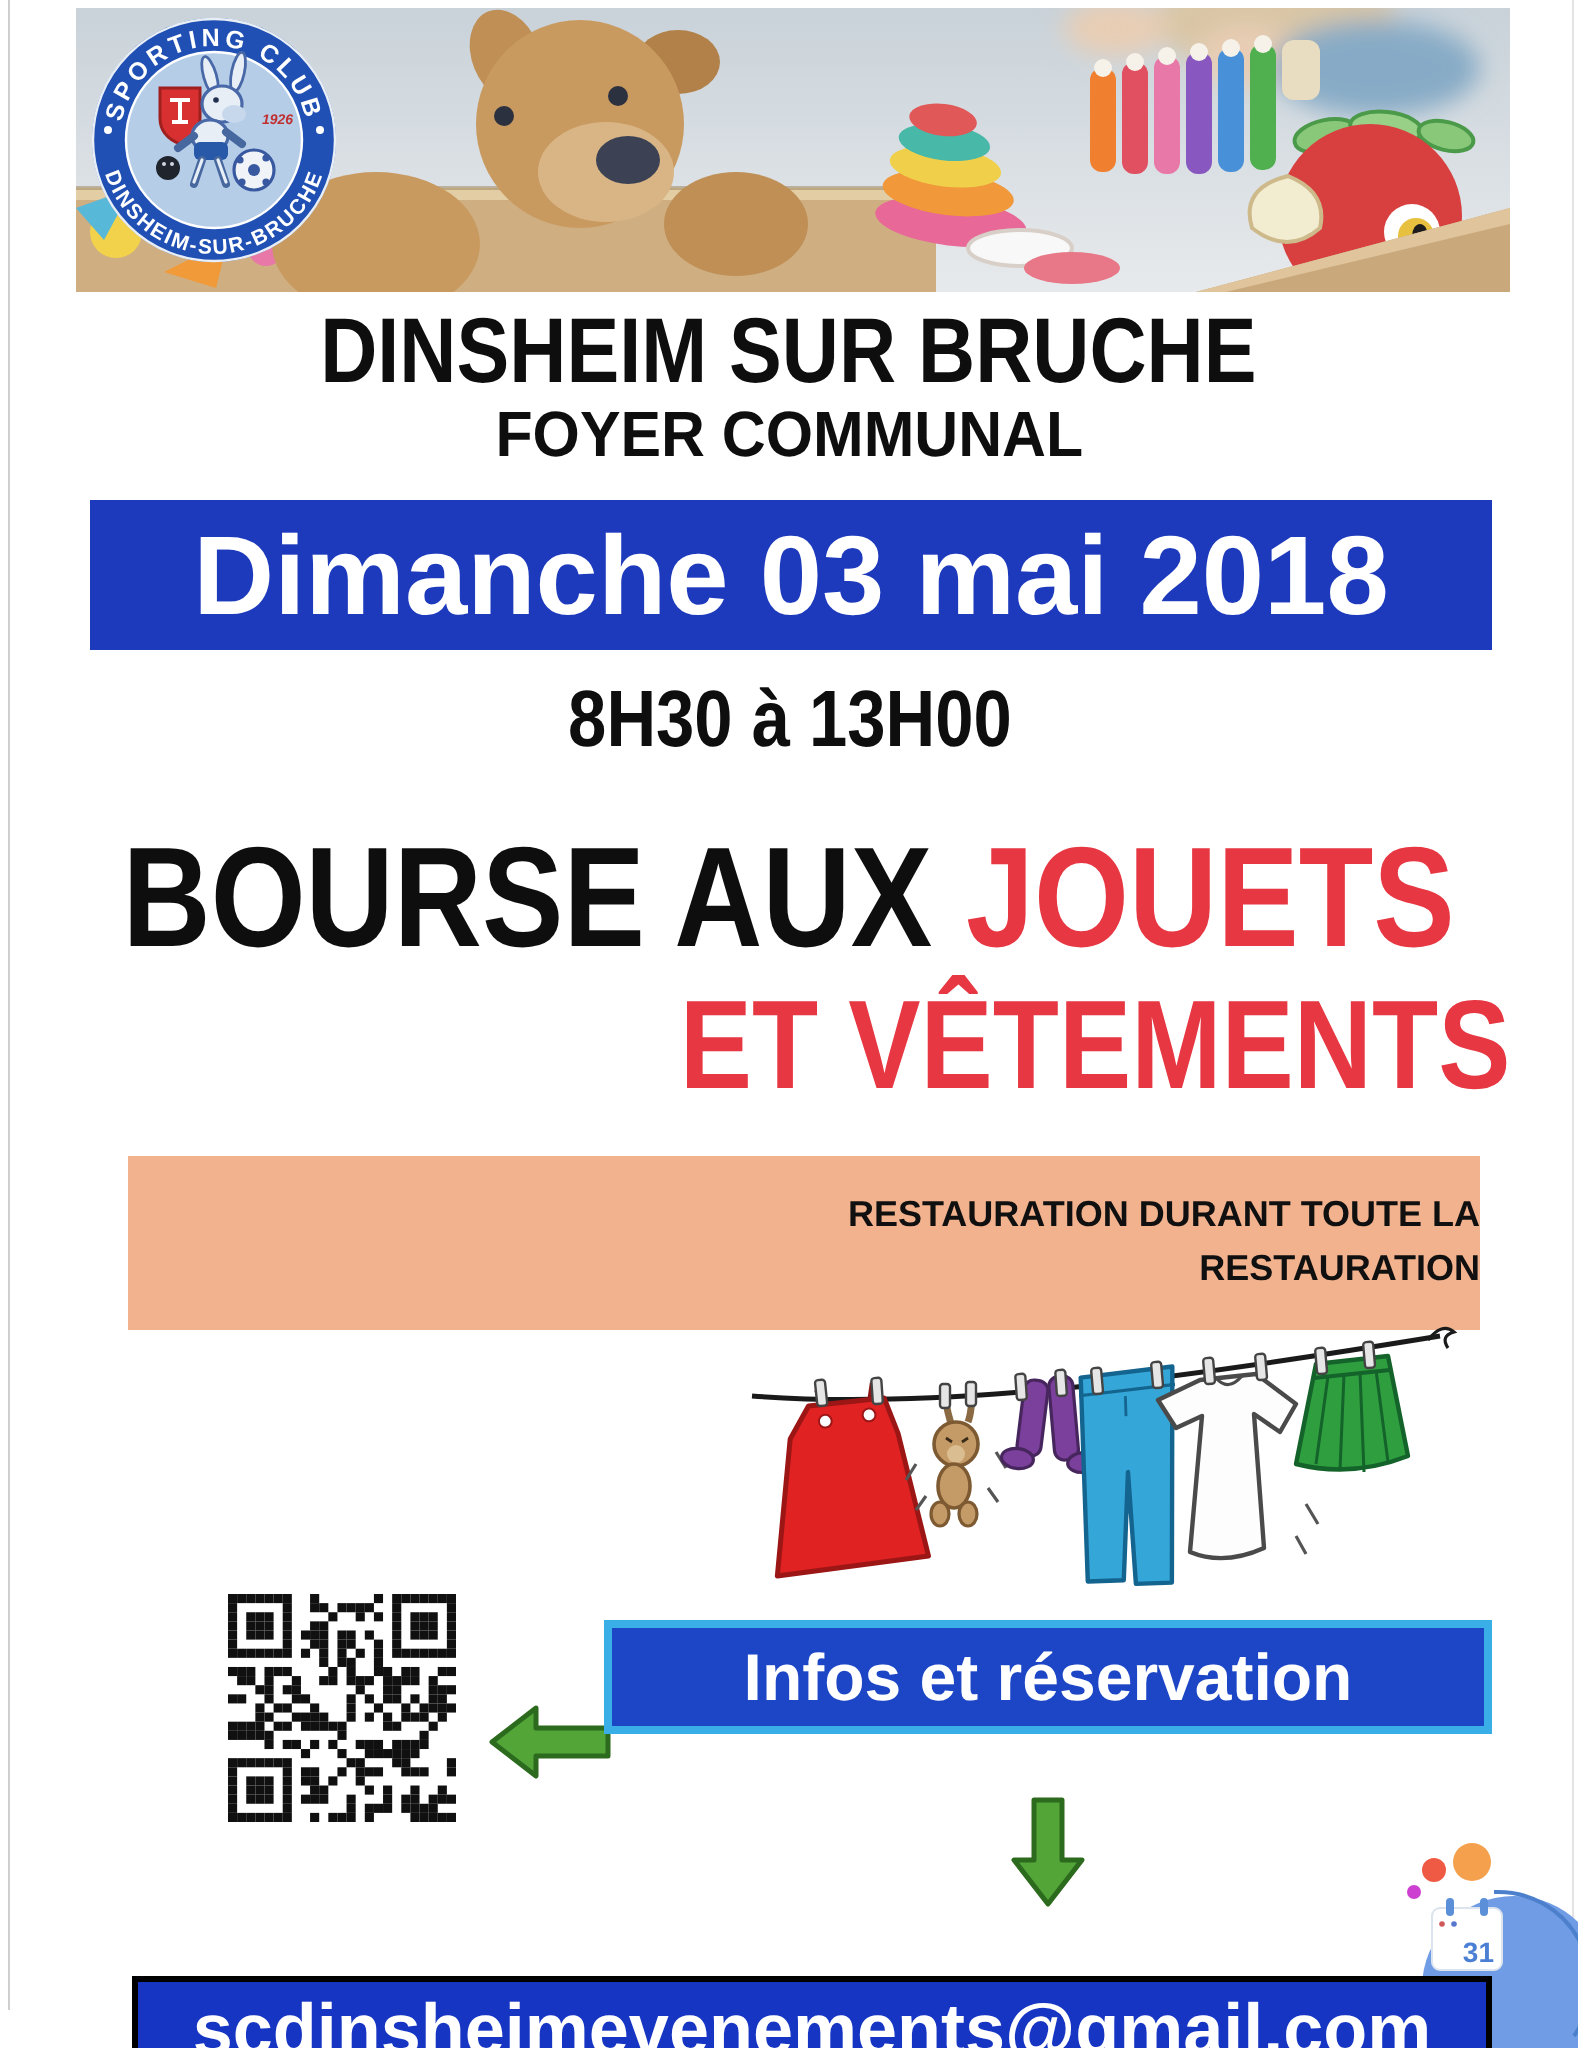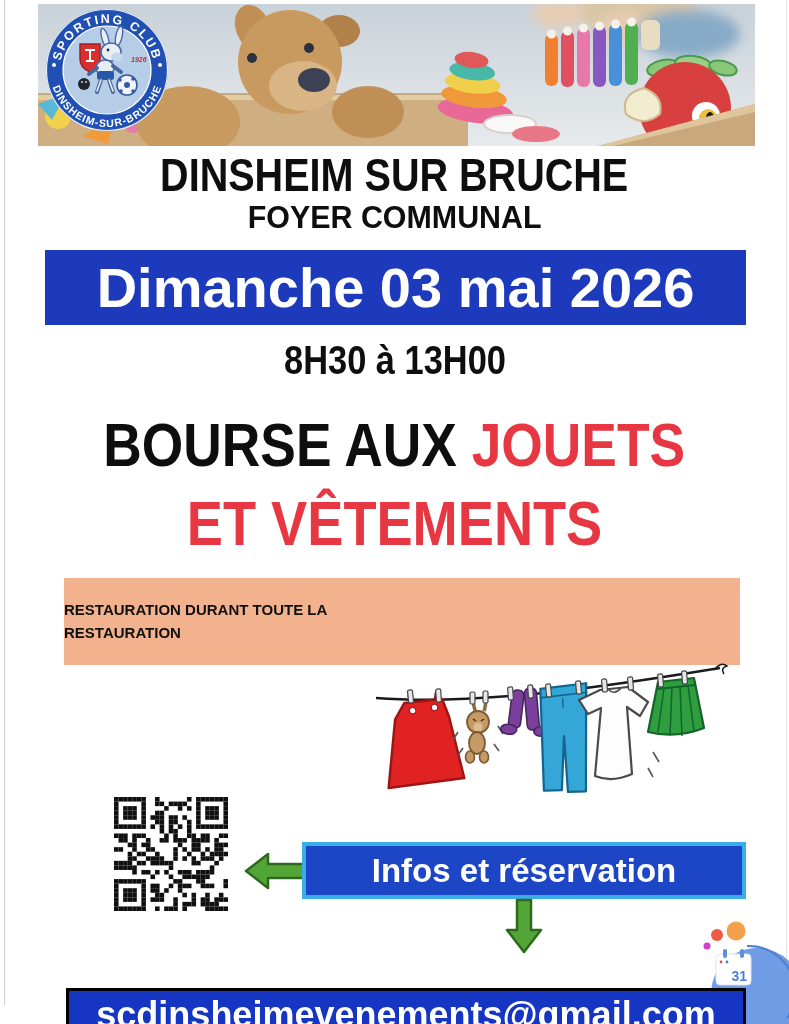--- a/index.html
+++ b/index.html
@@ -14,36 +14,36 @@
   .hline{position:absolute;left:0;width:789px;text-align:center;font-weight:bold;color:#0e0e0e;line-height:1;white-space:nowrap;}
   .cond{display:inline-block;transform:scaleX(.86);transform-origin:center;white-space:nowrap;}
   .h1{top:152px;font-size:46px;}
   .h2{top:201px;font-size:32px;}
   .h2 .cond{transform:scaleX(.95);}
 
   .banner{position:absolute;left:45px;top:250px;width:701px;height:75px;background:#1d3abc;
           display:flex;align-items:center;justify-content:center;color:#fff;font-size:56px;font-weight:bold;}
 
   .time{top:340px;font-size:40px;}
-  .ev1{top:414px;font-size:62px;}
-  .ev2{top:492px;font-size:63px;}
+  .ev1{top:414px;font-size:71px;}
+  .ev2{top:492px;font-size:63px;text-align:right;}
   .red{color:#e73742;}
 
   .restau{position:absolute;left:64px;top:578px;width:676px;height:87px;background:#f2b28e;
-          display:flex;flex-direction:column;align-items:flex-start;justify-content:center;gap:7px;
-          color:#101010;font-weight:bold;font-size:15px;line-height:1.1;text-align:center;}
+          display:flex;flex-direction:column;align-items:flex-end;justify-content:center;gap:7px;
+          color:#101010;font-weight:bold;font-size:18px;line-height:1.1;text-align:center;}
 
   .clothes{position:absolute;left:370px;top:656px;width:372px;height:146px;}
 
   .qr{position:absolute;left:114px;top:797px;width:114px;height:114px;background:#fff;}
 
   .arrow-left{position:absolute;left:244px;top:850px;width:62px;height:42px;}
   .arrow-down{position:absolute;left:504px;top:898px;width:40px;height:56px;}
 
-  .infobox{position:absolute;left:302px;top:842px;width:444px;height:57px;box-sizing:border-box;
+  .infobox{position:absolute;left:302px;top:810px;width:444px;height:57px;box-sizing:border-box;
            background:#1d46c6;border:4px solid #3aaee6;display:flex;align-items:center;justify-content:center;
            color:#fff;font-size:33px;font-weight:bold;}
 
   .emailbar{position:absolute;left:66px;top:988px;width:680px;height:53px;box-sizing:border-box;z-index:2;
             background:#1535c2;border:3px solid #000000;display:flex;align-items:center;justify-content:center;
             color:#fff;font-size:36px;font-weight:bold;}
 
   .sticker-back{position:absolute;left:711px;top:948px;width:92px;height:92px;border-radius:50%;
                 background:#6f9ce4;z-index:1;}
   .sticker-front{position:absolute;left:690px;top:900px;width:99px;height:124px;z-index:3;}
@@ -176,21 +176,21 @@
       <circle cx="37" cy="74" r="1" fill="#cfd6e2"></circle>
         <circle cx="41" cy="74" r="1" fill="#cfd6e2"></circle>
     </g>
     <text x="86" y="54" font-size="7" font-style="italic" font-weight="bold" fill="#c03030">1926</text>
   </svg>
 
   <div class="hline h1"><span class="cond">DINSHEIM SUR BRUCHE</span></div>
   <div class="hline h2"><span class="cond">FOYER COMMUNAL</span></div>
 
   <div class="banner">
-      <span>Dimanche 03 mai 2026</span>
+      <span>Dimanche 03 mai 2018</span>
     </div>
 
   <div class="hline time"><span class="cond">8H30 à 13H00</span></div>
 
   <div class="hline ev1">
     <span class="cond"><span>BOURSE AUX</span> <span class="red">JOUETS</span></span>
   </div>
   <div class="hline ev2"><span class="cond red">ET VÊTEMENTS</span></div>
 
   <div class="restau">

